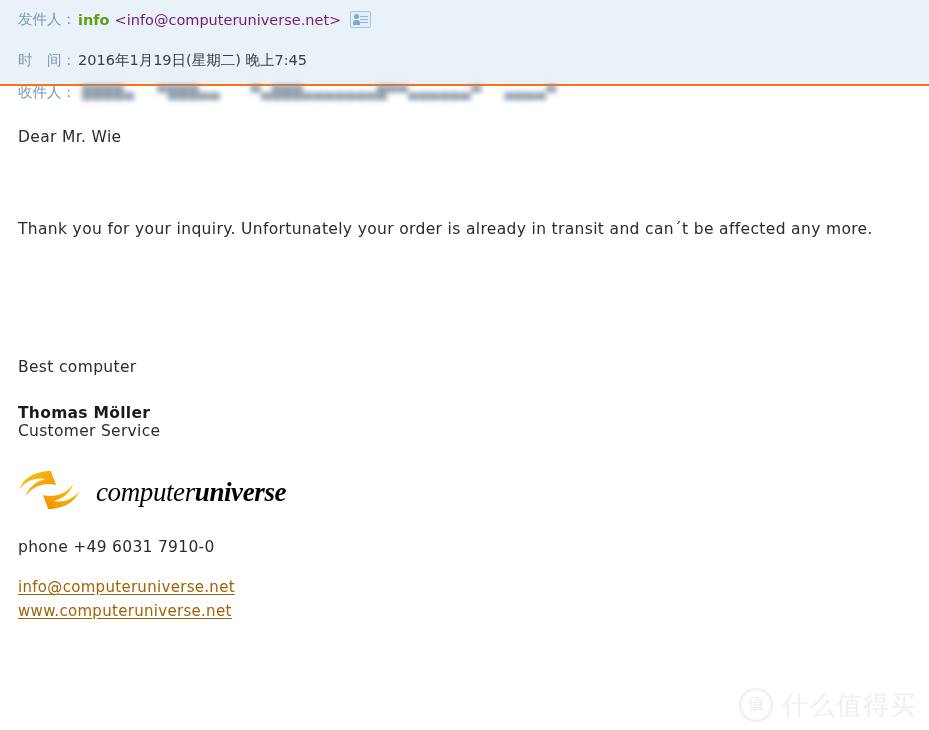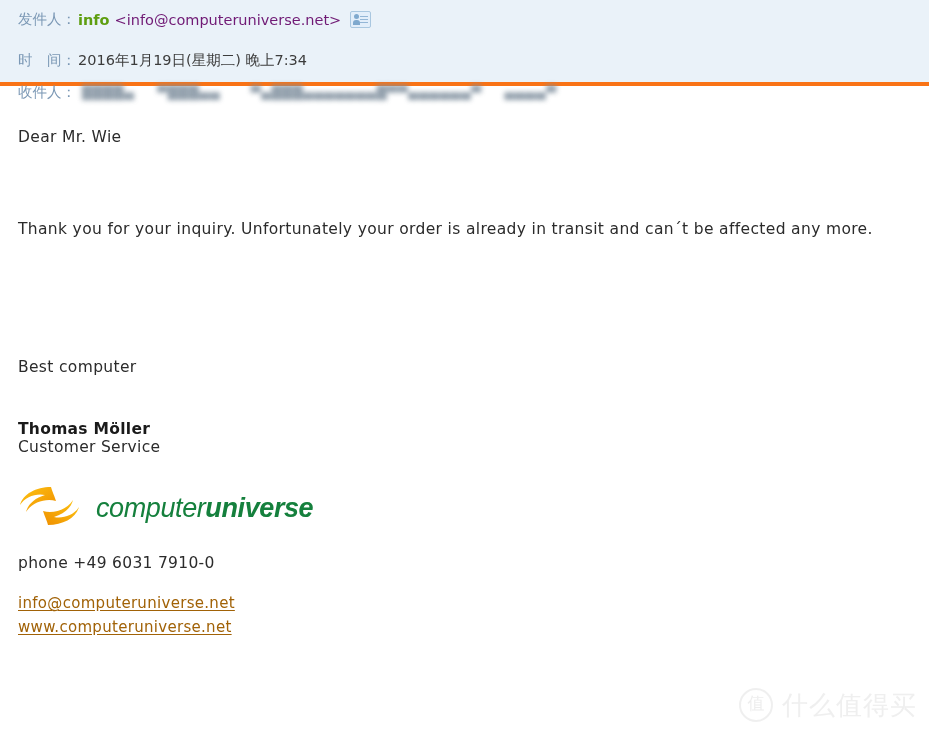--- a/index.html
+++ b/index.html
@@ -16,21 +16,21 @@
   }
 
   
   .mail-header {
     position: absolute;
     left: 0;
     top: 0;
     width: 929px;
     height: 86px;
     background: #eaf2f9;
-    border-bottom: 4px solid #f97316;
+    border-bottom: 2px solid #f97316;
     box-sizing: border-box;
   }
   .hdr-row {
     display: flex;
     align-items: center;
     height: 25px;
     padding-left: 18px;
     white-space: nowrap;
   }
   .hdr-row.r1 { margin-top: 7px; }
@@ -132,21 +132,21 @@
     color: #2b2b2b;
     font-size: 15.5px;
     letter-spacing: .35px;
     white-space: nowrap;
   }
   .p-greeting { margin-top: 42px; }
   .p-main     { margin-top: 74px; }
   .p-regards  { margin-top: 120px; }
 
   .sig-name {
-    margin-top: 44px;
+    margin-top: 28px;
     color: #1a1a1a;
     font-size: 15.5px;
     font-weight: bold;
     letter-spacing: .3px;
   }
   .sig-role {
     color: #2b2b2b;
     font-size: 15.5px;
     letter-spacing: .3px;
   }
@@ -154,24 +154,24 @@
   
   .logo-wrap {
     margin-top: 30px;
     display: flex;
     align-items: center;
     height: 44px;
   }
   .logo-mark { flex: none; }
   .logo-text {
     margin-left: 14px;
-    font-family: Liberation Sans, sans-serif;
+    font-family: Liberation Serif, serif;
     font-style: italic;
     font-size: 27px;
-    color: #15803d;
+    color: #000000;
     letter-spacing: -0.4px;
     line-height: 1;
   }
   .logo-text .lt-bold { font-weight: bold; }
 
   
   .contact-line {
     color: #2b2b2b;
     font-size: 15.5px;
     letter-spacing: .3px;
@@ -236,21 +236,21 @@
       <span class="cc-head"></span>
       <span class="cc-body"></span>
       <span class="cc-line cc-l1"></span>
       <span class="cc-line cc-l2"></span>
       <span class="cc-line cc-l3"></span>
     </span>
   </div>
 
   <div class="hdr-row r2">
     <span class="hdr-label spaced">时　间：</span>
-    <span class="hdr-value">2016年1月19日(星期二) 晚上7:34</span>
+    <span class="hdr-value">2016年1月19日(星期二) 晚上7:45</span>
   </div>
 
   <div class="hdr-row r3">
     <span class="hdr-label">收件人：</span>
     <span class="blurred-recipients">
       <span class="seg">████▄</span>
       <span class="seg wide">▀███▄▄</span>
       <span class="seg">▀▄███▄▄▄▄▄▄▄█▀▀▄▄▄▄▄▄▀</span>
       <span class="seg">▄▄▄▄▀</span>
     </span>

